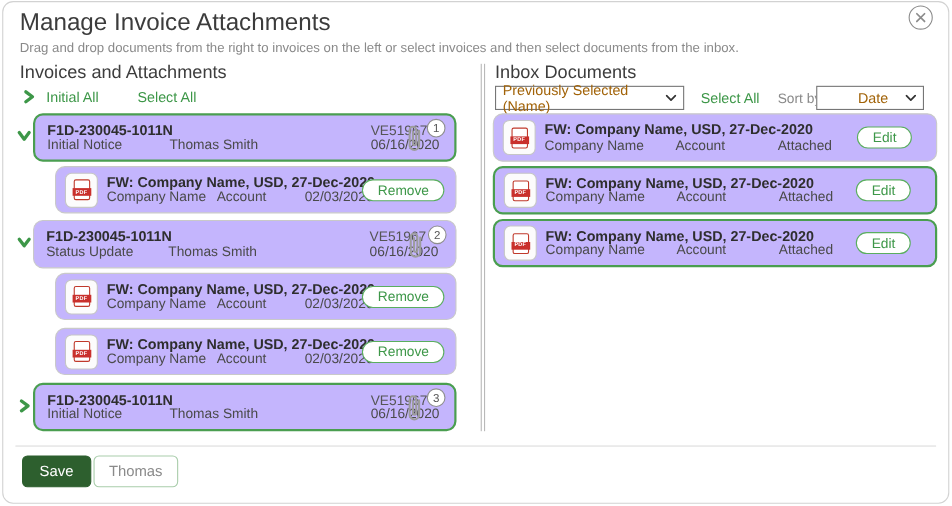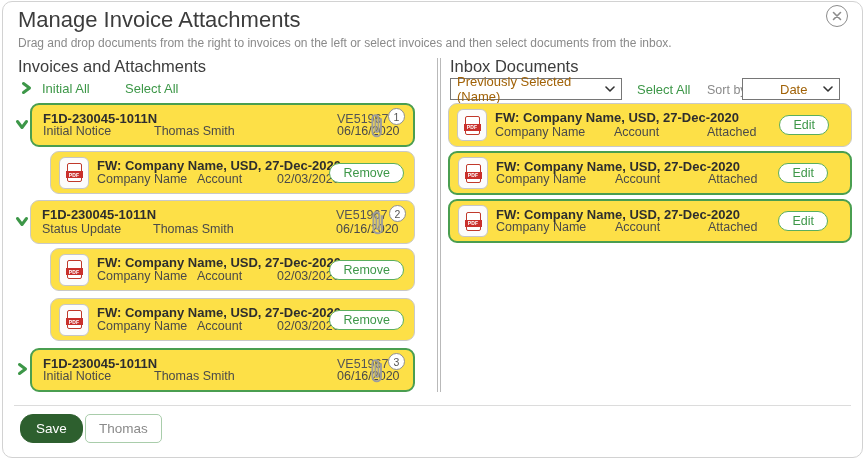--- a/index.html
+++ b/index.html
@@ -29,21 +29,21 @@
     display:flex;align-items:center;justify-content:space-between;
     padding:0 6px;font-size:13px;color:#a16207;cursor:pointer;
   }
   .divider-v{
     left:437px;top:58px;width:4px;height:334px;
     border-left:1px solid #b9b9b9;border-right:1px solid #b9b9b9;box-sizing:border-box;
   }
   .divider-h{left:14px;right:14px;top:405px;border-top:1px solid #dcdcdc;height:0;}
   
   .card{
-    position:absolute;background:#fde047;border:1px solid #c9c9c9;border-radius:9px;box-sizing:border-box;
+    position:absolute;background:#c4b5fd;border:1px solid #c9c9c9;border-radius:9px;box-sizing:border-box;
   }
   .card.selected{border:2px solid #4a9e50;}
   .inv-number{position:absolute;left:11px;top:6px;font-size:13px;font-weight:bold;color:#2e2e2e;white-space:nowrap;}
   .inv-type{position:absolute;left:11px;bottom:7px;font-size:12.5px;color:#4a4a4a;white-space:nowrap;}
   .inv-contact{position:absolute;left:122px;bottom:7px;font-size:12.5px;color:#4a4a4a;white-space:nowrap;}
   .inv-ref{position:absolute;left:305px;top:7px;font-size:12.5px;color:#555;white-space:nowrap;}
   .inv-date{position:absolute;left:305px;bottom:7px;font-size:12.5px;color:#4a4a4a;white-space:nowrap;}
   .clip-wrap{position:absolute;right:8px;top:50%;transform:translateY(-50%);width:36px;height:30px;}
   .clip-svg{position:absolute;left:0;top:3px;}
   .clip-badge{
@@ -64,21 +64,21 @@
   }
   .doc-title{position:absolute;left:46px;top:6px;font-size:13px;font-weight:bold;color:#2e2e2e;white-space:nowrap;}
   .doc-sub{position:absolute;bottom:7px;font-size:12.5px;color:#4a4a4a;white-space:nowrap;}
   .pill-btn{
     position:absolute;top:50%;transform:translateY(-50%);
     border:1px solid #5aae5f;border-radius:12px;background:#fff;color:#3d9748;
     font-family:"Liberation Sans",sans-serif;font-size:12.5px;padding:2px 13px;cursor:pointer;white-space:nowrap;
   }
   
   .btn-save{
-    left:20px;top:414px;background:#2d5f2e;color:#fff;border:1px solid #2d5f2e;border-radius:13px;
+    left:20px;top:414px;background:#2d5f2e;color:#fff;border:1px solid #2d5f2e;border-radius:5px;
     font-family:"Liberation Sans",sans-serif;font-size:13.5px;padding:6px 15px;cursor:pointer;
   }
   .btn-close{
     left:85px;top:414px;background:#fff;color:#8a8a8a;border:1px solid #a9cdab;border-radius:5px;
     font-family:"Liberation Sans",sans-serif;font-size:13.5px;padding:6px 13px;cursor:pointer;
   }
 </style>
 </head>
 <body>
 

